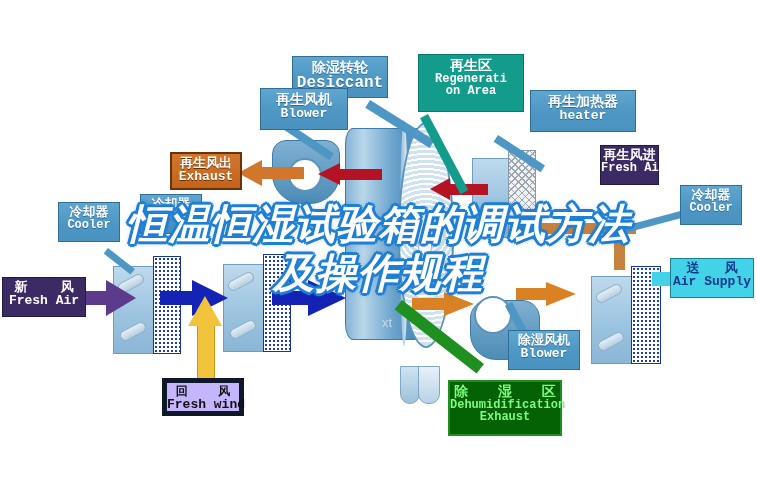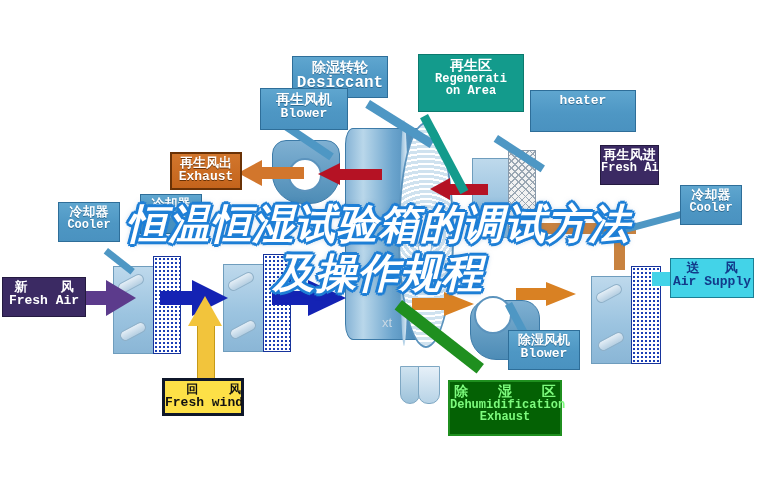--- a/index.html
+++ b/index.html
@@ -11,21 +11,21 @@
          letter-spacing:0px;white-space:nowrap;}
   .label .cn{display:block;font-family:"Liberation Sans",sans-serif;font-weight:bold;}
   .label .en{display:block;font-family:"Liberation Mono",monospace;font-weight:bold;}
 
   .lab-blue{background:linear-gradient(180deg,#5fa6cf 0%,#4e97c4 55%,#4a92c0 100%);
             border:1px solid #2e6e99;color:#ffffff;text-shadow:0 1px 0 #2c6a92;}
   .lab-orange{background:linear-gradient(180deg,#d2762c 0%,#c4641c 100%);
             border:2px solid #6a3206;color:#ffffff;text-shadow:0 1px 0 #6a3206;}
   .lab-purple{background:#3b2a63;border:1px solid #241a40;color:#ffffff;}
   .lab-teal{background:#139b8c;border:1px solid #0b7a6e;color:#ffffff;}
-  .lab-yellow{background:#fde047;border:3px solid #0f172a;color:#111111;text-align:right;}
+  .lab-yellow{background:#c4b5fd;border:5px solid #0f172a;color:#111111;}
   .lab-green{background:#046104;border:2px solid #1f8f1f;color:#7dfb7d;}
   .lab-cyan{background:#43d3e8;border:1px solid #1b7f95;color:#123a8a;}
 
   
   .tail{position:absolute;background:#4e97c4;transform-origin:0 0;}
   .tail-teal{background:#139b8c;}
   .tail-green{background:#1f8f1f;}
 
   
   .part{position:absolute;}
@@ -208,20 +208,21 @@
     <span class="en" style="font-size:13px;">Blower</span>
   </div>
 
   <div class="label lab-teal" style="left:418px;top:54px;width:106px;height:58px;padding-top:3px;font-size:14px;">
     <span class="cn">再生区</span>
     <span class="en" style="font-size:12px;">Regenerati</span>
     <span class="en" style="font-size:12px;">on Area</span>
   </div>
 
   <div class="label lab-blue" style="left:530px;top:90px;width:106px;height:42px;padding-top:3px;font-size:14px;">
+    <span class="cn">再生加热器</span>
     <span class="en" style="font-size:13px;">heater</span>
   </div>
 
   <div class="label lab-purple" style="left:600px;top:145px;width:59px;height:40px;padding-top:2px;font-size:13px;">
     <span class="cn">再生风进</span>
     <span class="en" style="font-size:12px;">Fresh Air</span>
   </div>
 
   <div class="label lab-blue" style="left:680px;top:185px;width:62px;height:40px;padding-top:2px;font-size:13px;">
     <span class="cn">冷却器</span>

